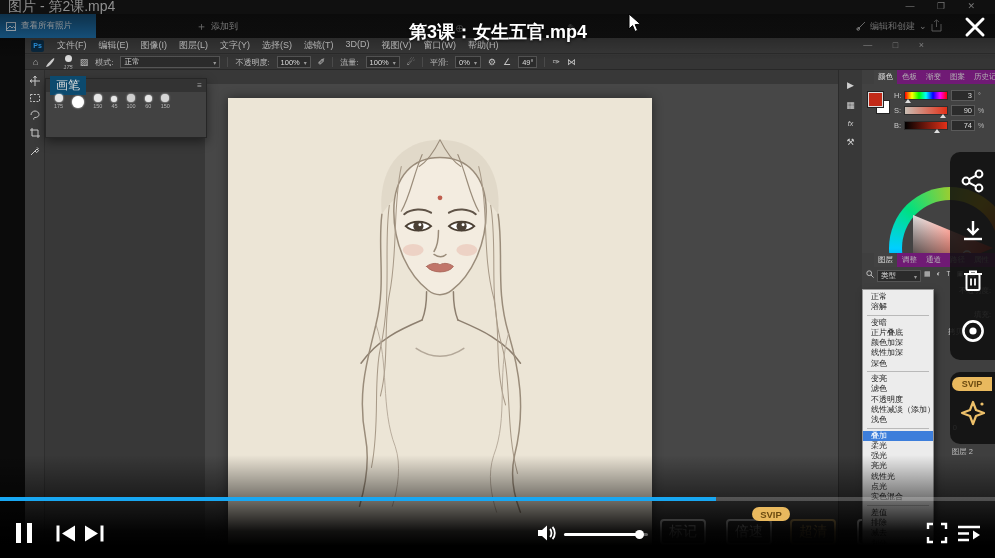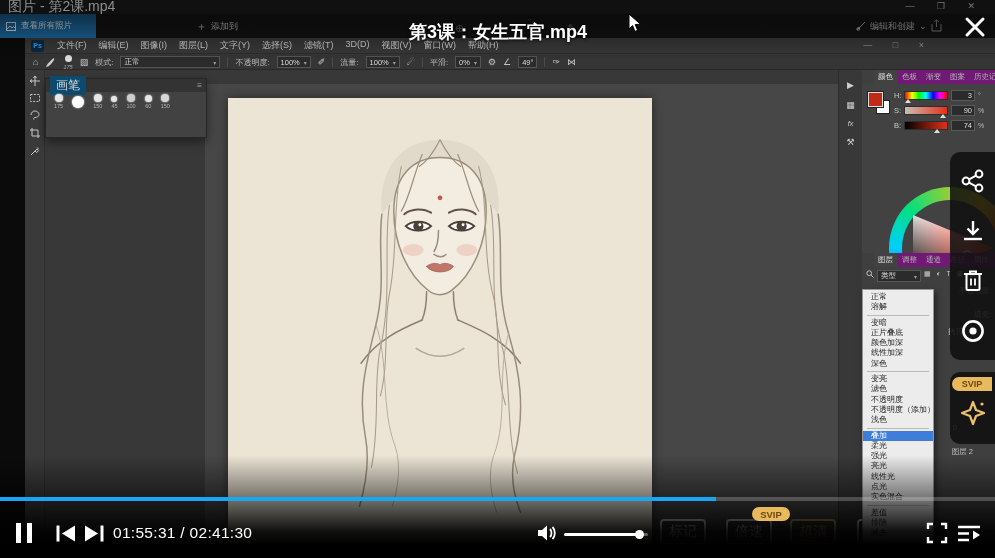--- a/index.html
+++ b/index.html
@@ -450,21 +450,21 @@
         <div class="msep"></div>
         <div class="bi">变暗</div>
         <div class="bi">正片叠底</div>
         <div class="bi">颜色加深</div>
         <div class="bi">线性加深</div>
         <div class="bi">深色</div>
         <div class="msep"></div>
         <div class="bi">变亮</div>
         <div class="bi">滤色</div>
         <div class="bi">不透明度</div>
-        <div class="bi">不透明度（添加）</div>
+        <div class="bi">线性减淡（添加）</div>
         <div class="bi">浅色</div>
         <div class="msep"></div>
         <div class="bi selected">叠加</div>
         <div class="bi">柔光</div>
         <div class="bi">强光</div>
         <div class="bi">亮光</div>
         <div class="bi">线性光</div>
         <div class="bi">点光</div>
         <div class="bi">实色混合</div>
         <div class="msep"></div>
@@ -522,21 +522,20 @@
       <i></i>
     </div>
   <svg class="abs" style="left:55px;top:524px;z-index:14" width="22" height="19" viewBox="0 0 22 19">
       <path d="M3,1.5 V17.5" stroke="#fff" stroke-width="3"></path>
       <path d="M20,1.5 L7,9.5 L20,17.5 Z" fill="#fff"></path>
     </svg>
   <svg class="abs" style="left:83px;top:524px;z-index:14" width="22" height="19" viewBox="0 0 22 19">
       <path d="M19,1.5 V17.5" stroke="#fff" stroke-width="3"></path>
       <path d="M2,1.5 L15,9.5 L2,17.5 Z" fill="#fff"></path>
     </svg>
-  <div id="time" class="abs" style="z-index:14">01:55:31 / 02:41:30</div>
 
   <svg class="abs" style="left:536px;top:523px;z-index:14" width="21" height="20" viewBox="0 0 21 20">
       <path d="M2,7 H6 L11,2.5 V17.5 L6,13 H2 Z" fill="#fff"></path>
       <path d="M14,6 C16,8 16,12 14,14 M16.5,4 C19.6,7 19.6,13 16.5,16" stroke="#fff" stroke-width="1.8" fill="none"></path>
     </svg>
   <div id="vol-slider" class="abs" style="z-index:14">
     <div id="vol-fill" style="width: 88%;"></div>
     <span id="vol-knob" style="right:4px"></span>
   </div>
 

